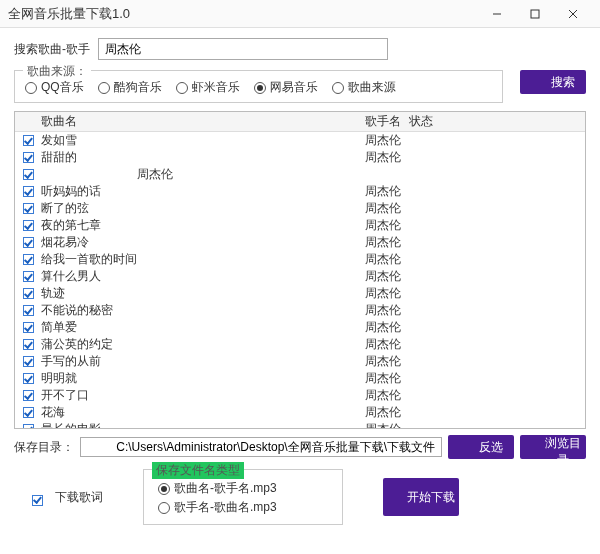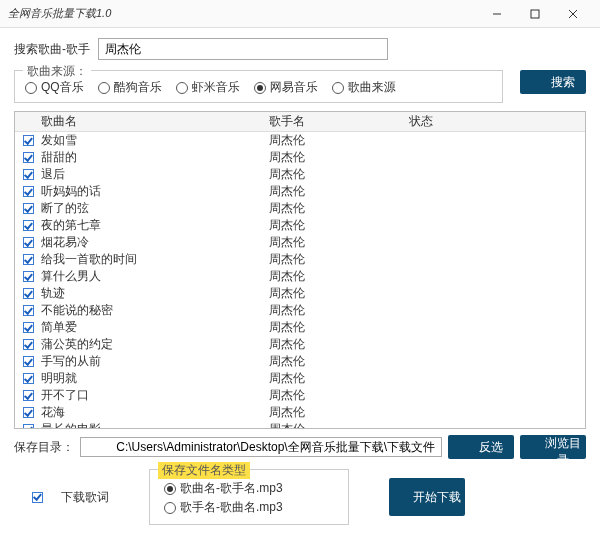--- a/index.html
+++ b/index.html
@@ -13,21 +13,21 @@
     color: #333;
   }
   .titlebar {
     height: 28px;
     border-bottom: 1px solid #e0e0e0;
     display: flex;
     align-items: center;
     padding: 0 8px;
     background: #fafafa;
   }
-  .titlebar .title { flex: 1; font-size: 11px; color: #333; font-style: italic; }
+  .titlebar .title { flex: 1; font-size: 13px; color: #333; }
   .titlebar .winbtn {
     width: 38px; height: 28px;
     display: flex; align-items: center; justify-content: center;
     cursor: pointer;
     color: #333;
   }
   .titlebar .winbtn svg { width: 10px; height: 10px; stroke: #333; stroke-width: 1; fill: none; }
 
   .content { padding: 10px 14px 0 14px; }
 
@@ -58,21 +58,21 @@
   .radio-item { display: flex; align-items: center; gap: 4px; cursor: pointer; }
   .radio {
     width: 12px; height: 12px; border: 1px solid #555; border-radius: 50%;
     display: inline-flex; align-items: center; justify-content: center;
   }
   .radio.checked::after {
     content: ""; width: 6px; height: 6px; background: #333; border-radius: 50%;
   }
 
   .btn {
-    background: #0c4a6e; color: #fff; border: none;
+    background: #4c1d95; color: #fff; border: none;
     width: 66px; height: 24px;
     font-family: inherit; font-size: 12px;
     cursor: pointer;
     border-radius: 2px;
     padding-left: 20px;
   }
   .btn.big { width: 76px; height: 38px; }
 
   .table-wrap {
     border: 1px solid #bbb;
@@ -86,21 +86,21 @@
     display: flex;
     background: #f5f5f5;
     border-bottom: 1px solid #ddd;
     height: 20px;
     align-items: center;
     position: sticky; top: 0;
   }
   .th, .td { padding: 0 4px; }
   .col-check { width: 22px; flex: 0 0 22px; }
   .col-song { flex: 0 0 228px; }
-  .col-artist { flex: 0 0 140px; }
+  .col-artist { flex: 0 0 140px; text-align: right; }
   .col-status { flex: 1; }
   .trow {
     display: flex; height: 17px; align-items: center;
     border-bottom: 0;
   }
   .chk {
     width: 11px; height: 11px; border: 1px solid #3a7bd5; background: #fff;
     display: inline-flex; align-items: center; justify-content: center;
     margin-left: 4px;
   }
@@ -115,31 +115,31 @@
   .save-row label { white-space: nowrap; }
   .save-row input {
     flex: 1; height: 20px;
     border: 1px solid #aaa; padding: 0 6px;
     font-family: inherit; font-size: 12px;
     background: #fff;
     text-align: right;
   }
 
   .bottom-row { display: flex; align-items: center; gap: 40px; padding-left: 14px; }
-  .lyric-check { display: flex; align-items: center; gap: 18px; cursor: pointer; }
+  .lyric-check { display: flex; align-items: flex-end; gap: 12px; cursor: pointer; }
 
   .name-fieldset {
     border: 1px solid #ccc;
     padding: 8px 14px 6px 14px;
     position: relative;
     width: 200px;
   }
   .name-fieldset .legend {
     position: absolute; top: -8px; left: 8px;
-    background: #fde047; padding: 0 4px;
+    background: #22c55e; padding: 0 4px;
     color: #555;
   }
   .name-fieldset .radio-item { margin: 2px 0; }
 
   
   .table-wrap::-webkit-scrollbar { width: 16px; background: #f0f0f0; }
   .table-wrap::-webkit-scrollbar-thumb { background: #c6c6c6; border: 1px solid #aaa; }
   .table-wrap::-webkit-scrollbar-button { height: 16px; background: #e8e8e8; border: 1px solid #aaa; }
 </style>
 </head>
@@ -216,21 +216,20 @@
           <div class="td col-status"></div>
         </div>
         <div class="trow">
           <div class="td col-check"><span class="chk checked"></span></div>
           <div class="td col-song">甜甜的</div>
           <div class="td col-artist">周杰伦</div>
           <div class="td col-status"></div>
         </div>
         <div class="trow">
           <div class="td col-check"><span class="chk checked"></span></div>
-          <div class="td col-song">退后</div>
           <div class="td col-artist">周杰伦</div>
           <div class="td col-status"></div>
         </div>
         <div class="trow">
           <div class="td col-check"><span class="chk checked"></span></div>
           <div class="td col-song">听妈妈的话</div>
           <div class="td col-artist">周杰伦</div>
           <div class="td col-status"></div>
         </div>
         <div class="trow">

